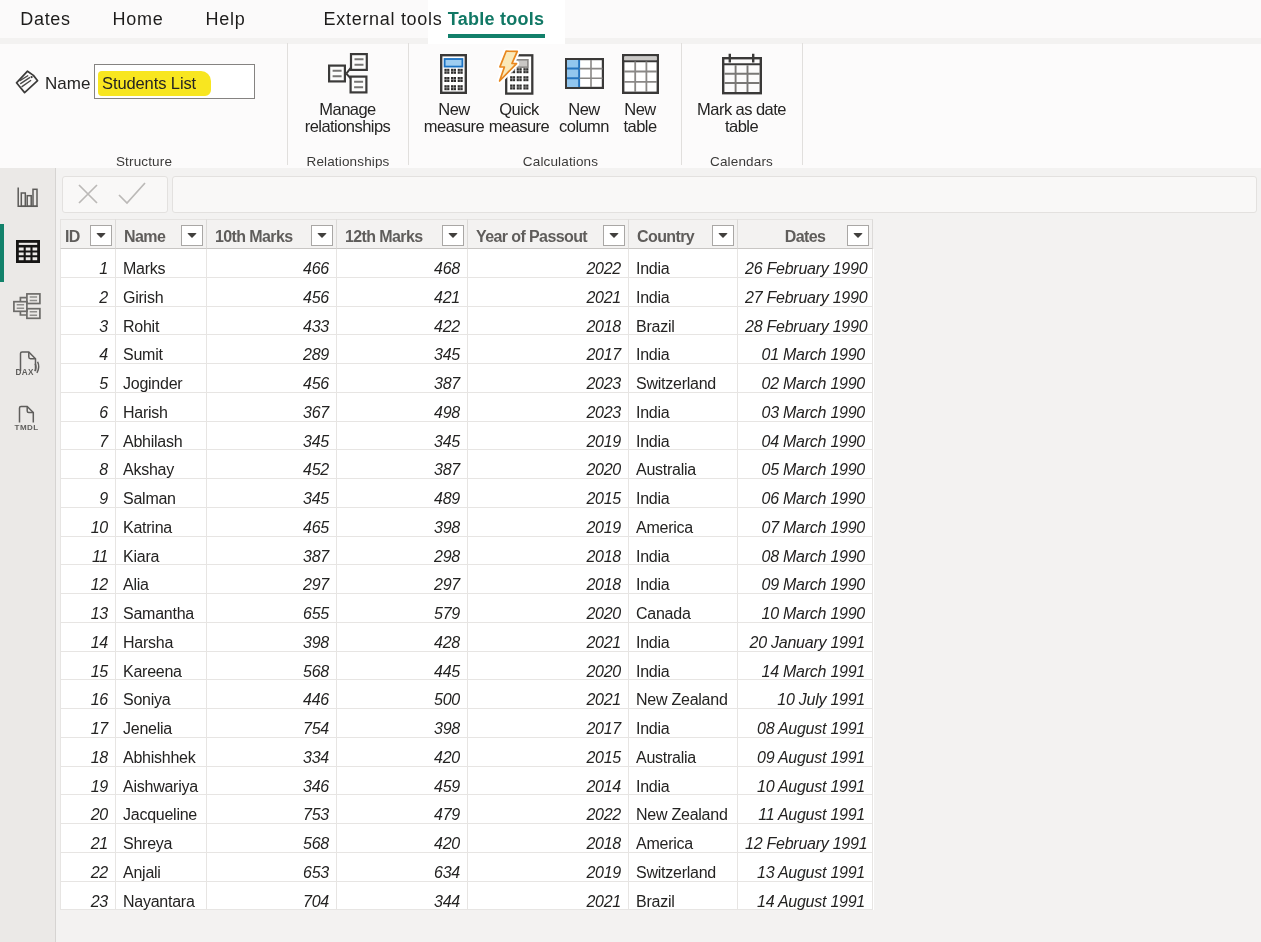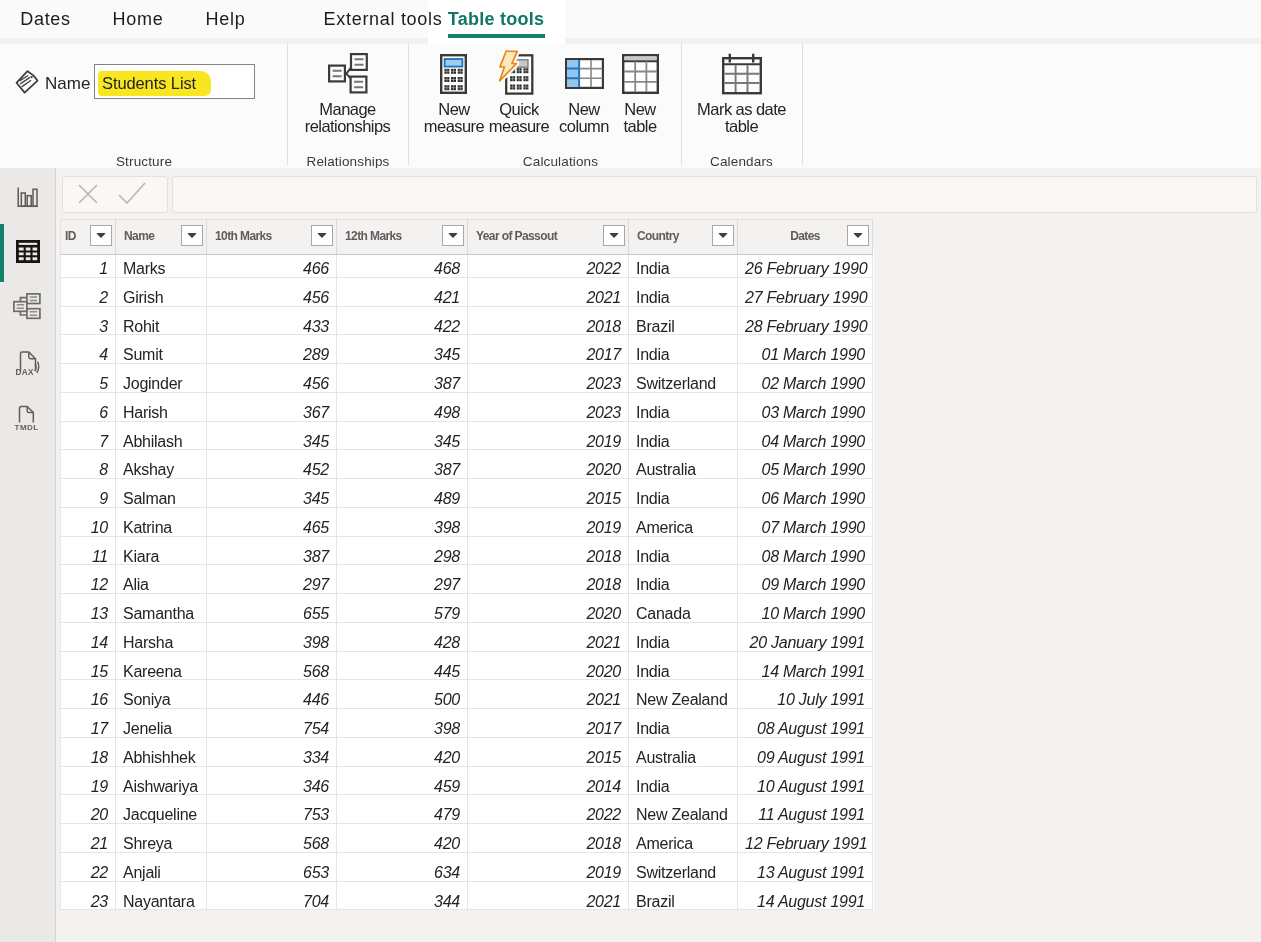--- a/index.html
+++ b/index.html
@@ -22,21 +22,21 @@
   #hl { left:3px; top:6px; width:113px; height:25px; background:#f8e620; border-radius:4px 10px 6px 4px; }
   #hltext { left:7px; top:0; width:170px; height:33px; line-height:36px; font-size:16.5px; letter-spacing:-0.1px; color:#252423; }
   
   #canvas { left:0; top:168px; width:1261px; height:774px; background:#f3f2f1; }
   #sidebar { left:0; top:0; width:56px; height:774px; background:#ebe9e7; border-right:1px solid #d6d4d2; }
   #greenbar { left:0; top:56px; width:4px; height:58px; background:#12826b; }
   .fbox { position:absolute; top:8px; height:37px; background:#f9f8f7; border:1px solid #e3e1df; border-radius:3px; }
   
   #grid { left:60px; top:51px; width:814px; }
   .hrow { display:grid; grid-template-columns:56px 91px 130px 131px 161px 109px 135px; height:30px; }
-  .hcell { position:relative; height:36px; border-right:1px solid #dcdad8; border-top:1px solid #e5e3e1; border-bottom:1px solid #c8c6c4; font-weight:bold; font-size:12px; letter-spacing:-0.6px; color:#5f5d5b; line-height:33.5px; padding-left:8px; white-space:nowrap; background:#f3f2f1;}
+  .hcell { position:relative; height:30px; border-right:1px solid #dcdad8; border-top:1px solid #e5e3e1; border-bottom:1px solid #c8c6c4; font-weight:bold; font-size:16px; letter-spacing:-0.6px; color:#5f5d5b; line-height:33.5px; padding-left:8px; white-space:nowrap; background:#f3f2f1;}
   .hcell:first-child { border-left:1px solid #e5e3e1; padding-left:4px;}
   .dd { position:absolute; top:5px; right:3px; width:22px; height:21px; background:#fff; border:1px solid #a9a7a5; }
   .dd:after { content:""; position:absolute; left:4.6px; top:6.5px; width:0; height:0; border-left:5.3px solid transparent; border-right:5.3px solid transparent; border-top:5.6px solid #413f3d; border-radius:1.5px;}
   #body { display:grid; grid-template-columns:56px 91px 130px 131px 161px 109px 135px; grid-auto-rows:28.75px; background:#fff; }
   #body div { border-right:1px solid #e7e5e3; border-bottom:1px solid #e7e5e3; font-size:16px; letter-spacing:-0.25px; color:#242322; line-height:34.5px; padding:3px 7px 0 7px; white-space:nowrap;}
   #body div.l { border-left:1px solid #e7e5e3; }
   .n { text-align:right; font-style:italic; }
   .t { text-align:left; }
   svg { position:absolute; overflow:visible; }
 </style>

